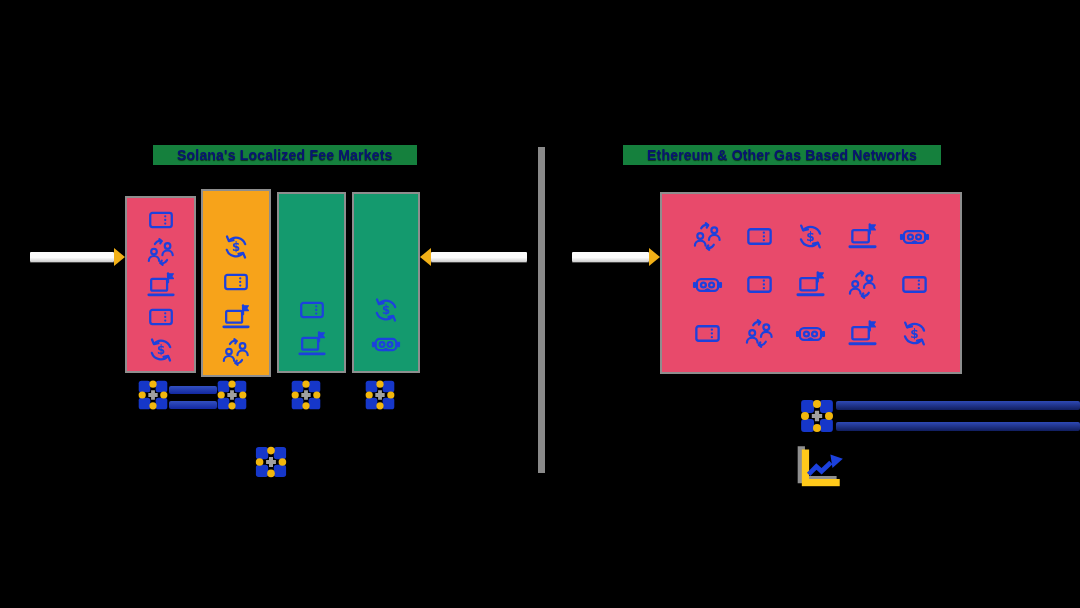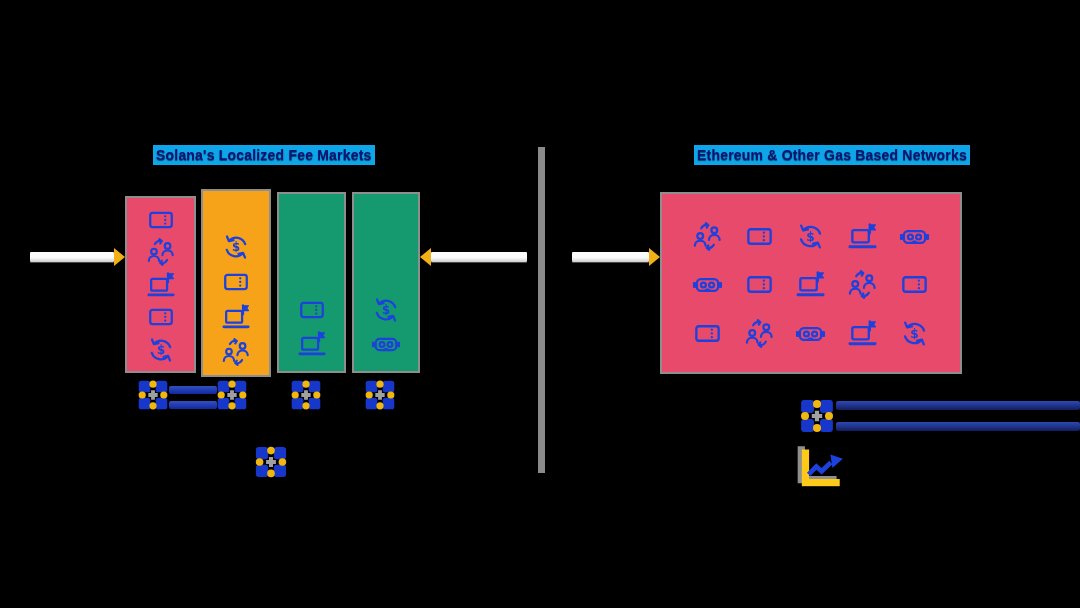--- a/index.html
+++ b/index.html
@@ -1,19 +1,19 @@
 <!DOCTYPE html>
 <html><head>
 <meta charset="utf-8">
 <style>
   html,body{margin:0;padding:0;background:#000;}
   .canvas{position:relative;width:1080px;height:608px;background:#000;overflow:hidden;
           font-family:"Liberation Sans",sans-serif;}
   .panel-title{position:absolute;white-space:nowrap;font-weight:700;font-size:14px;
-               letter-spacing:.2px;background:#0ea5e9;color:#081474;padding:2px 3px;
+               letter-spacing:.2px;background:#15803d;color:#081474;padding:2px 24px;
                text-shadow:0 1px 1px rgba(0,0,0,.6);}
   .vblock{position:absolute;display:flex;flex-direction:column;align-items:center;
           box-sizing:border-box;border:2px solid #8e8e8e;}
   .block-grid{position:absolute;display:grid;grid-template-columns:repeat(5,1fr);
               grid-template-rows:repeat(3,1fr);place-items:center;box-sizing:border-box;
               border:2px solid #8e8e8e;padding:18px 20px 14px 20px;}
   .icon{width:30px;height:30px;color:#1c41dd;display:inline-block;}
   .block-grid .icon{width:31px;height:31px;}
   .icon svg{width:100%;height:100%;display:block;}
   .core{position:absolute;color:#1637c9;}
@@ -209,21 +209,21 @@
       </svg>
     </span>
   <span class="core" style="left:252px;top:443px;width:38px;height:38px;">
       <svg viewBox="0 0 34 34" aria-hidden="true">
         <use href="#sym-processing-core"></use>
       </svg>
     </span>
 
   <div class="divider" style="left:538px;top:147px;width:7px;height:326px;"></div>
 
-  <div class="panel-title" style="left:694px;top:145px;">Ethereum &amp; Other Gas Based Networks</div>
+  <div class="panel-title" style="left:623px;top:145px;">Ethereum &amp; Other Gas Based Networks</div>
 
   <div class="arrow-bar" style="left:572px;top:252px;width:77px;"></div>
   <div class="arrow-head-right" style="left:649px;top:248px;"></div>
 
   <div class="block-grid" style="left: 660px; top: 192px; width: 302px; height: 182px; background: rgb(232, 74, 107); --blockbg: #e84a6b;">
       <span class="icon">
         <svg viewBox="0 0 32 32" aria-hidden="true">
           <use href="#sym-users-swap"></use>
         </svg>
       </span>

